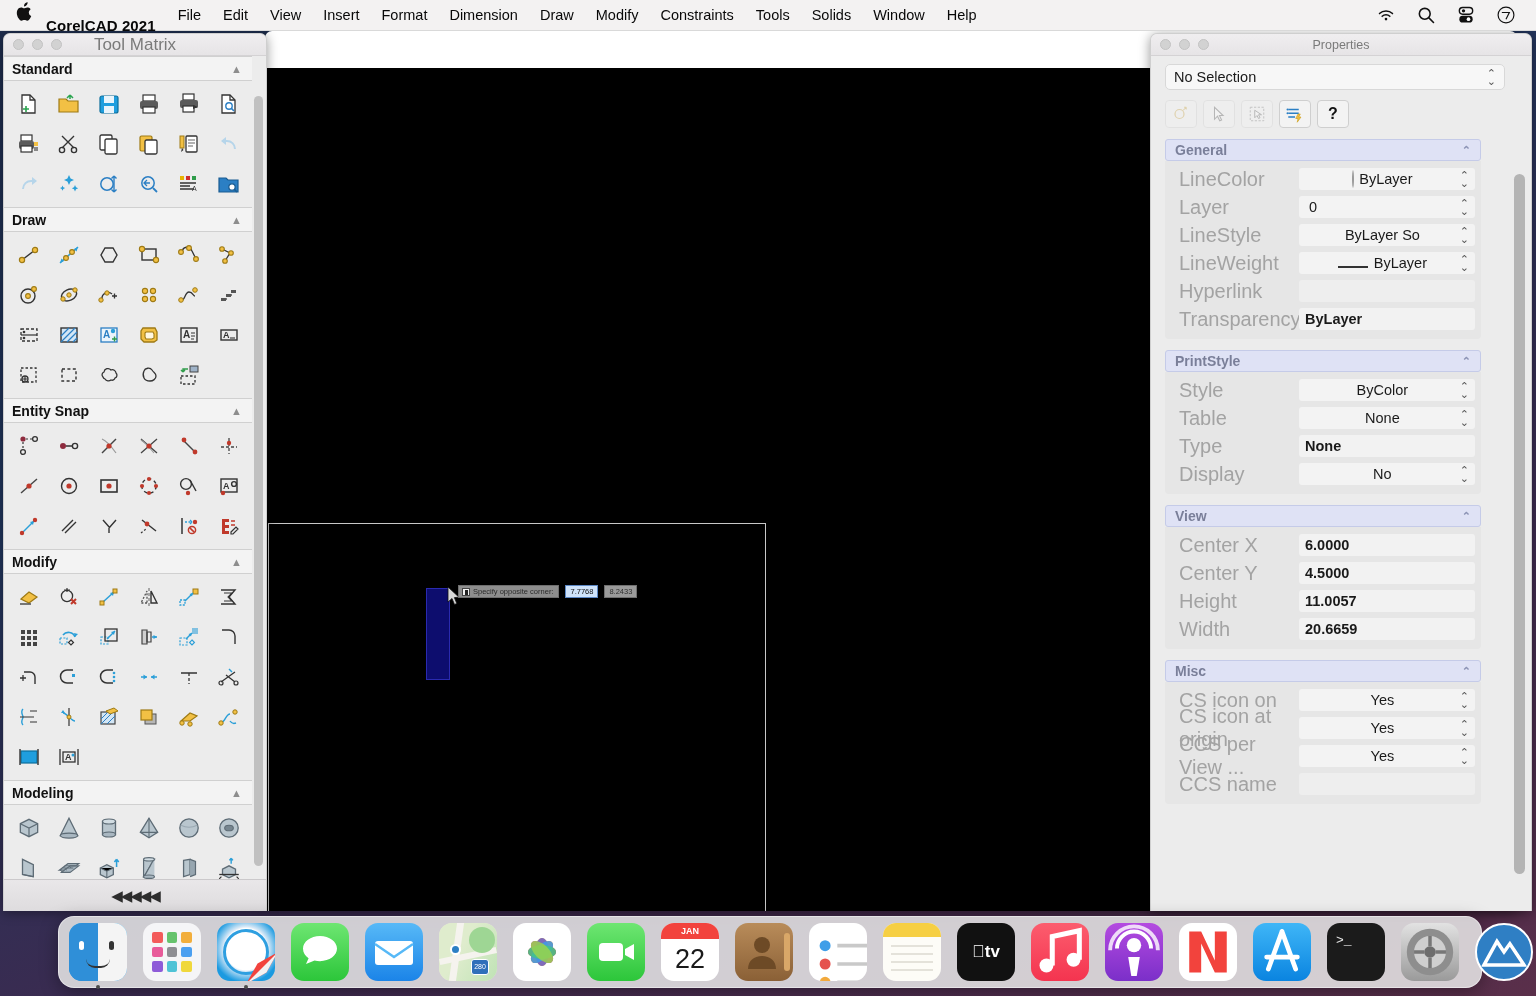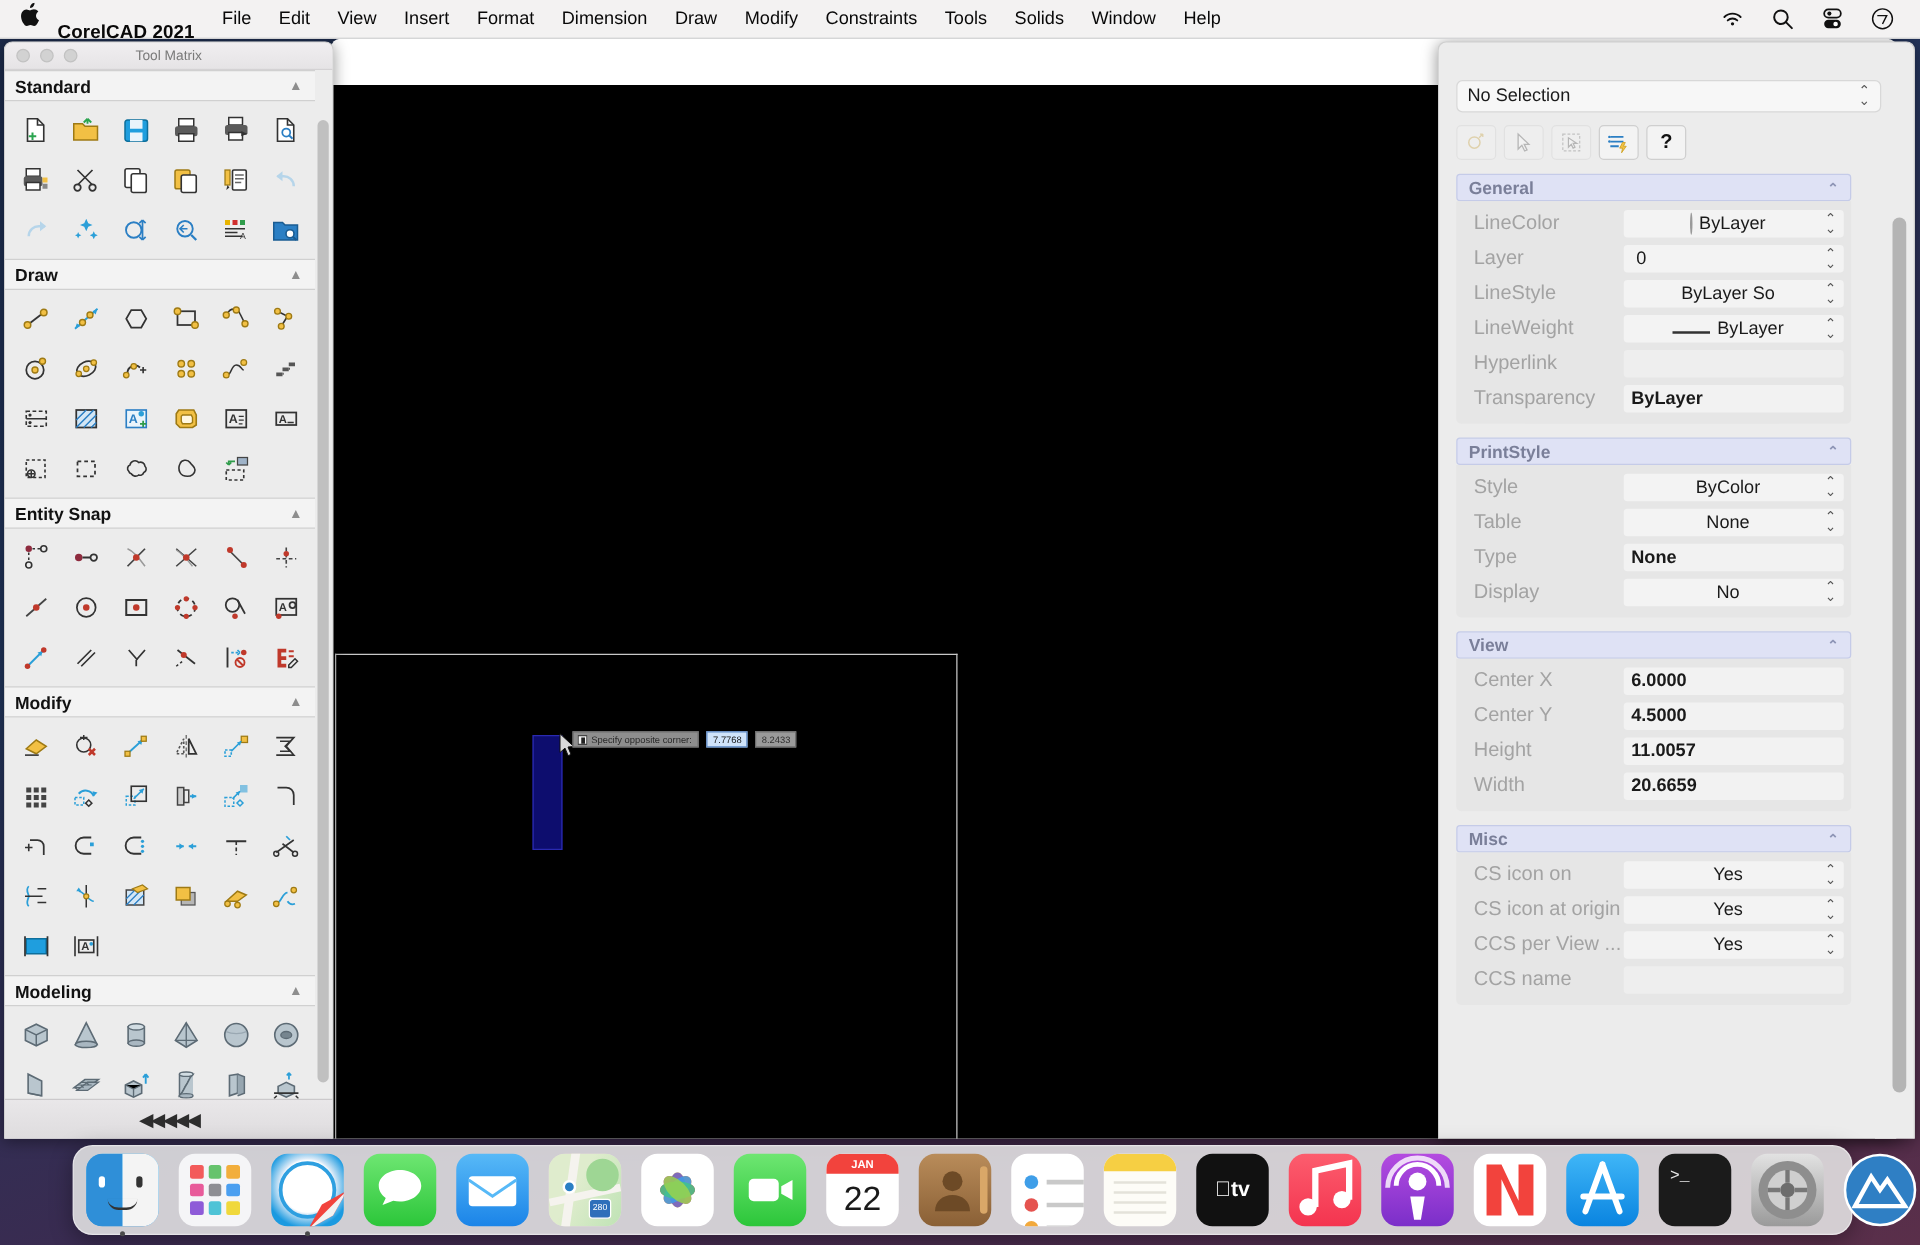--- a/index.html
+++ b/index.html
@@ -103,21 +103,21 @@
     overflow: hidden; z-index: 40;
     border: 1px solid #cfcfcf; border-bottom: none;
   }
   .tm-titlebar {
     height: 22px; background: linear-gradient(180deg,#f0eef0,#e6e4e6);
     display: flex; align-items: center; position: relative;
     border-bottom: 1px solid #d4d2d4;
   }
   .tm-title {
     position: absolute; left: 0; right: 0; text-align: center;
-    font-size: 11px; color: #7a7a7a;
+    font-size: 17px; color: #7a7a7a;
   }
   .traffic { display: flex; gap: 8px; padding-left: 9px; }
   .tl { width: 11px; height: 11px; border-radius: 50%; background: #d2d2d2; border:1px solid #c2c2c2;}
   .tm-body { position: absolute; top: 22px; left: 0; right: 14px; bottom: 32px; overflow: hidden; background:#ececec;}
   .tm-scroll { position: absolute; top: 24px; right: 2px; width: 11px; bottom: 34px; }
   .tm-thumb { position: absolute; top: 38px; left: 1px; width: 9px; height: 770px; background: #c0c0c0; border-radius: 5px;}
   .sec-header {
     display: flex; align-items: center; justify-content: space-between;
     background: #f3f3f3; border: 1px solid #d0d0d0; border-left:none;border-right:none;
     height: 25px; padding: 0 10px 0 8px;
@@ -168,21 +168,21 @@
   .pr-tbtn.q { font-weight: bold; font-size: 16px; color: #111; }
   .grp-header {
     margin-top: 11px; width: 316px; height: 22px; background: #dfe2f5;
     border: 1px solid #c5cbe8; border-radius: 3px;
     display: flex; align-items: center; justify-content: space-between;
     padding: 0 9px; font-size: 14px; font-weight: bold; color: #7a7f99;
   }
   .grp-caret { color: #8d94b5; font-size: 11px; }
   .grp-body { background: #e6e6e6; width: 316px; border-radius: 0 0 4px 4px; padding: 4px 0 6px 0;}
   .prow { display: flex; align-items: center; height: 28px; padding: 0 6px 0 14px; }
-  .plabel { width: 120px; font-size: 16px; color: #a3a3a3; }
+  .plabel { width: 120px; font-size: 20px; color: #a3a3a3; }
   .pfield {
     flex: 1; height: 22px; background: #f5f5f5; border-radius: 3px;
     display: flex; align-items: center; padding: 0 6px;
     font-size: 14.5px; color: #1a1a1a;
   }
   .pfield.plain { background: #f2f2f2; font-weight: bold; }
   .pfield.combo { justify-content: space-between; background: #f3f3f3; }
   .pfield.blank { background: #eeeeee; }
   .pfield .txt { flex:1; text-align:center; }
   .pfield .txt.lft { text-align: left; }
@@ -983,20 +983,28 @@
     <div class="tm-scroll">
       <div class="tm-thumb"></div>
     </div>
 
     <div class="tm-footer">
       <span>◀◀◀◀◀</span>
     </div>
   </div>
 
   <div class="properties">
+    <div class="pr-titlebar">
+      <div class="traffic">
+        <span class="tl"></span>
+        <span class="tl"></span>
+        <span class="tl"></span>
+      </div>
+      <div class="pr-title">Properties</div>
+    </div>
 
     <div class="pr-body">
       <div class="sel-combo">
         <span>No Selection</span>
         <span class="stepper">⌃<br>⌄</span>
       </div>
 
       <div class="pr-toolbar">
         <div class="pr-tbtn off">
             <svg width="18" height="18" viewBox="0 0 24 24">

